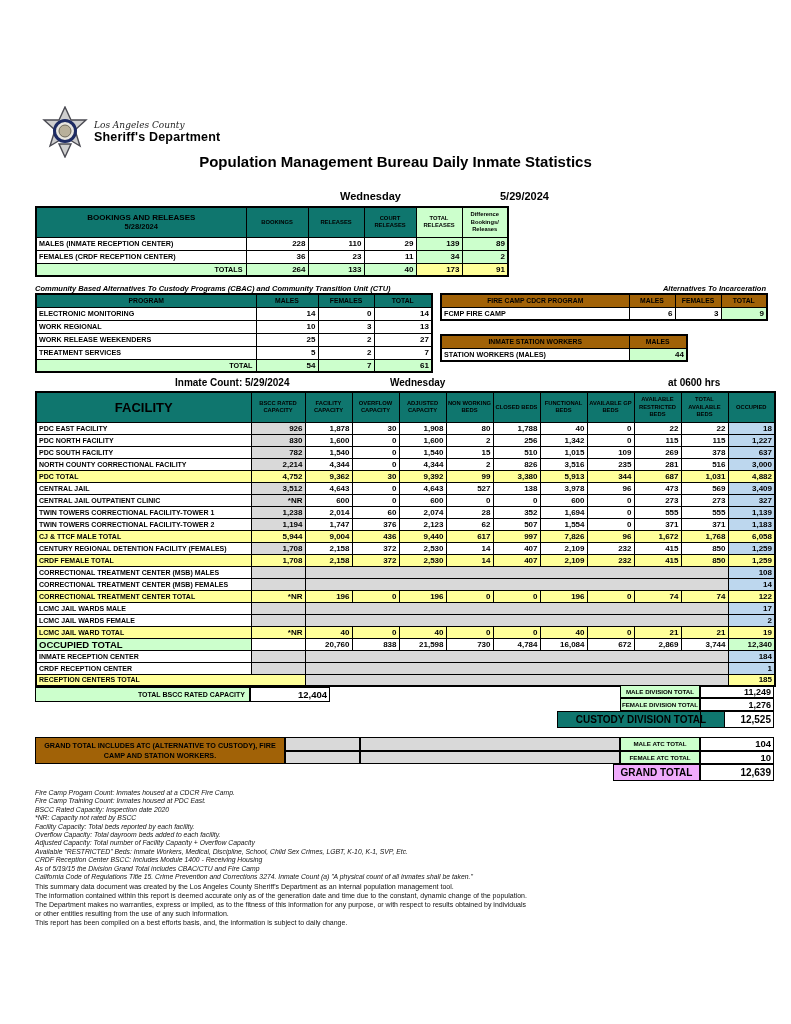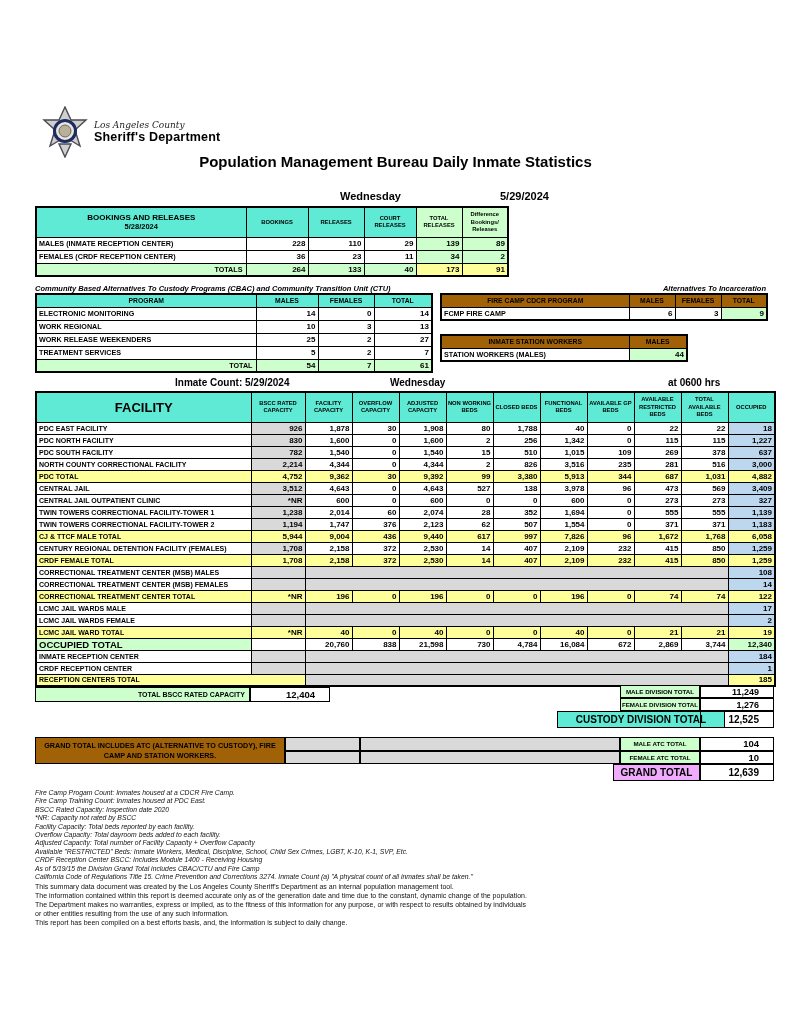--- a/index.html
+++ b/index.html
@@ -2,21 +2,21 @@
 <html><head>
 <meta charset="utf-8">
 <style>
   *{margin:0;padding:0;box-sizing:border-box}
   html,body{width:791px;height:1024px;background:#fff;color:#000;
     font-family:"Liberation Sans",sans-serif;position:relative;overflow:hidden}
   .abs{position:absolute}
   table{border-collapse:collapse;table-layout:fixed;border:2px solid #000}
   td,th{border:1px solid #000;overflow:hidden;white-space:nowrap;vertical-align:middle}
   
-  .oh{background:#5eead4}
+  .oh{background:#0f766e}
   .gbg{background:#CCFFCC}
   .ybg{background:#FFFF99}
   .blbg{background:#f0abfc}
   .greybg{background:#D9D9D9}
   .tanbg{background:#a16207}
   
   .logo-wrap{left:42px;top:106px;display:flex;align-items:center;gap:6px}
   .logo-line1{font-family:"DejaVu Serif",serif;font-style:italic;font-size:9px;color:#222}
   .logo-line2{font-size:12.5px;font-weight:bold;letter-spacing:.2px}
   .page-title{left:0;top:153px;width:791px;text-align:center;font-size:15px;font-weight:bold}
@@ -53,21 +53,21 @@
   tr.total td{background:#FFFF99}
   tr.occ_total td{font-size:9.5px}
   .occ{background:#BDD7EE}
   .bscc{background:#D9D9D9}
   .grayspan{background:#D9D9D9}
   .big{font-size:9.5px}
   
   .divtot{left:35px;top:685px;width:739px;height:46px}
   .cellbox{position:absolute;border:1px solid #000;display:flex;align-items:center}
   .lab{justify-content:center;font-weight:bold}
-  .val{justify-content:flex-end;padding-right:14px;font-weight:bold}
+  .val{justify-content:flex-end;padding-right:2px;font-weight:bold}
   
   .grand{left:35px;top:737px;width:739px;height:48px}
   .notebox{position:absolute;left:0;top:0;width:250px;height:27px;border:1.5px solid #000;
     display:flex;align-items:center;justify-content:center;text-align:center;
     font-size:7.2px;font-weight:bold;line-height:1.3;white-space:normal;padding:0 6px}
   
   .footnotes{left:35px;top:789px;font-size:6.8px;font-style:italic;line-height:8.4px;color:#111}
   .disclaimer{left:35px;top:882px;font-size:7px;line-height:9px;color:#111}
 </style>
 </head>

